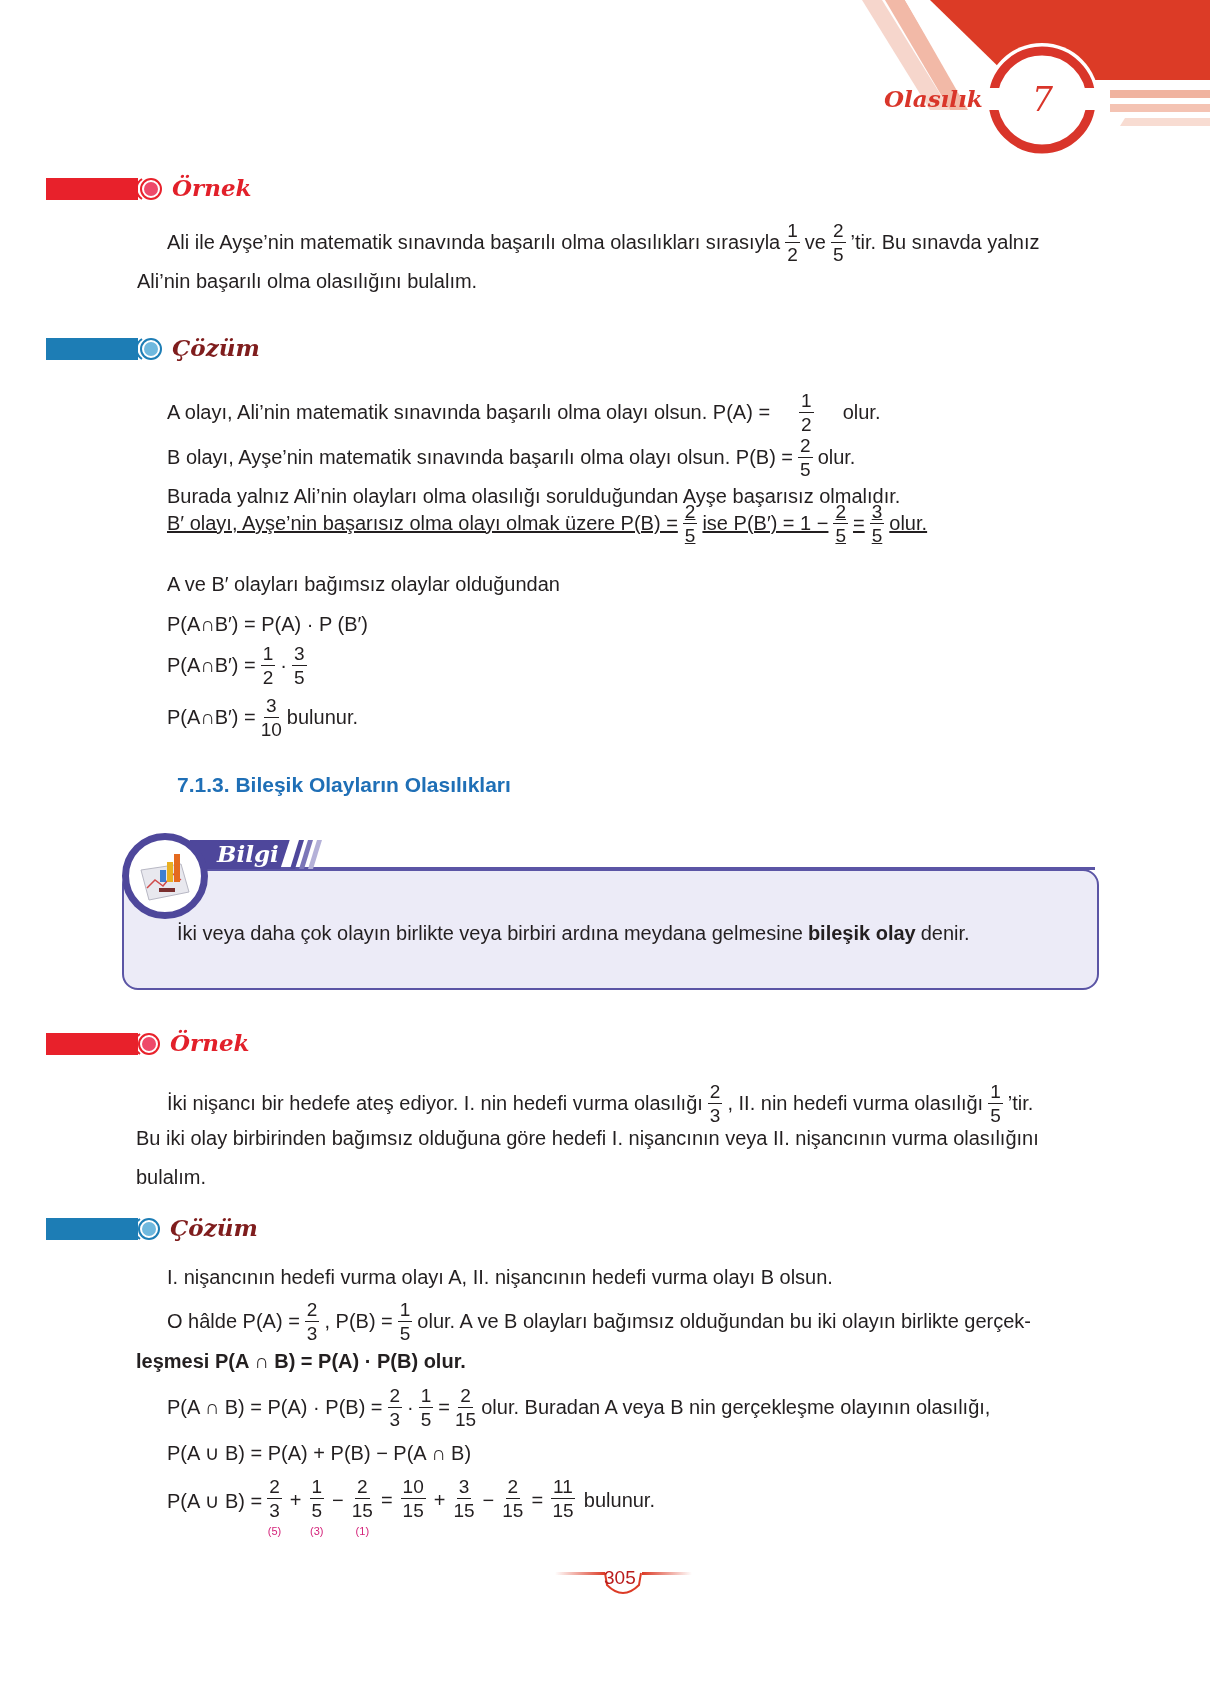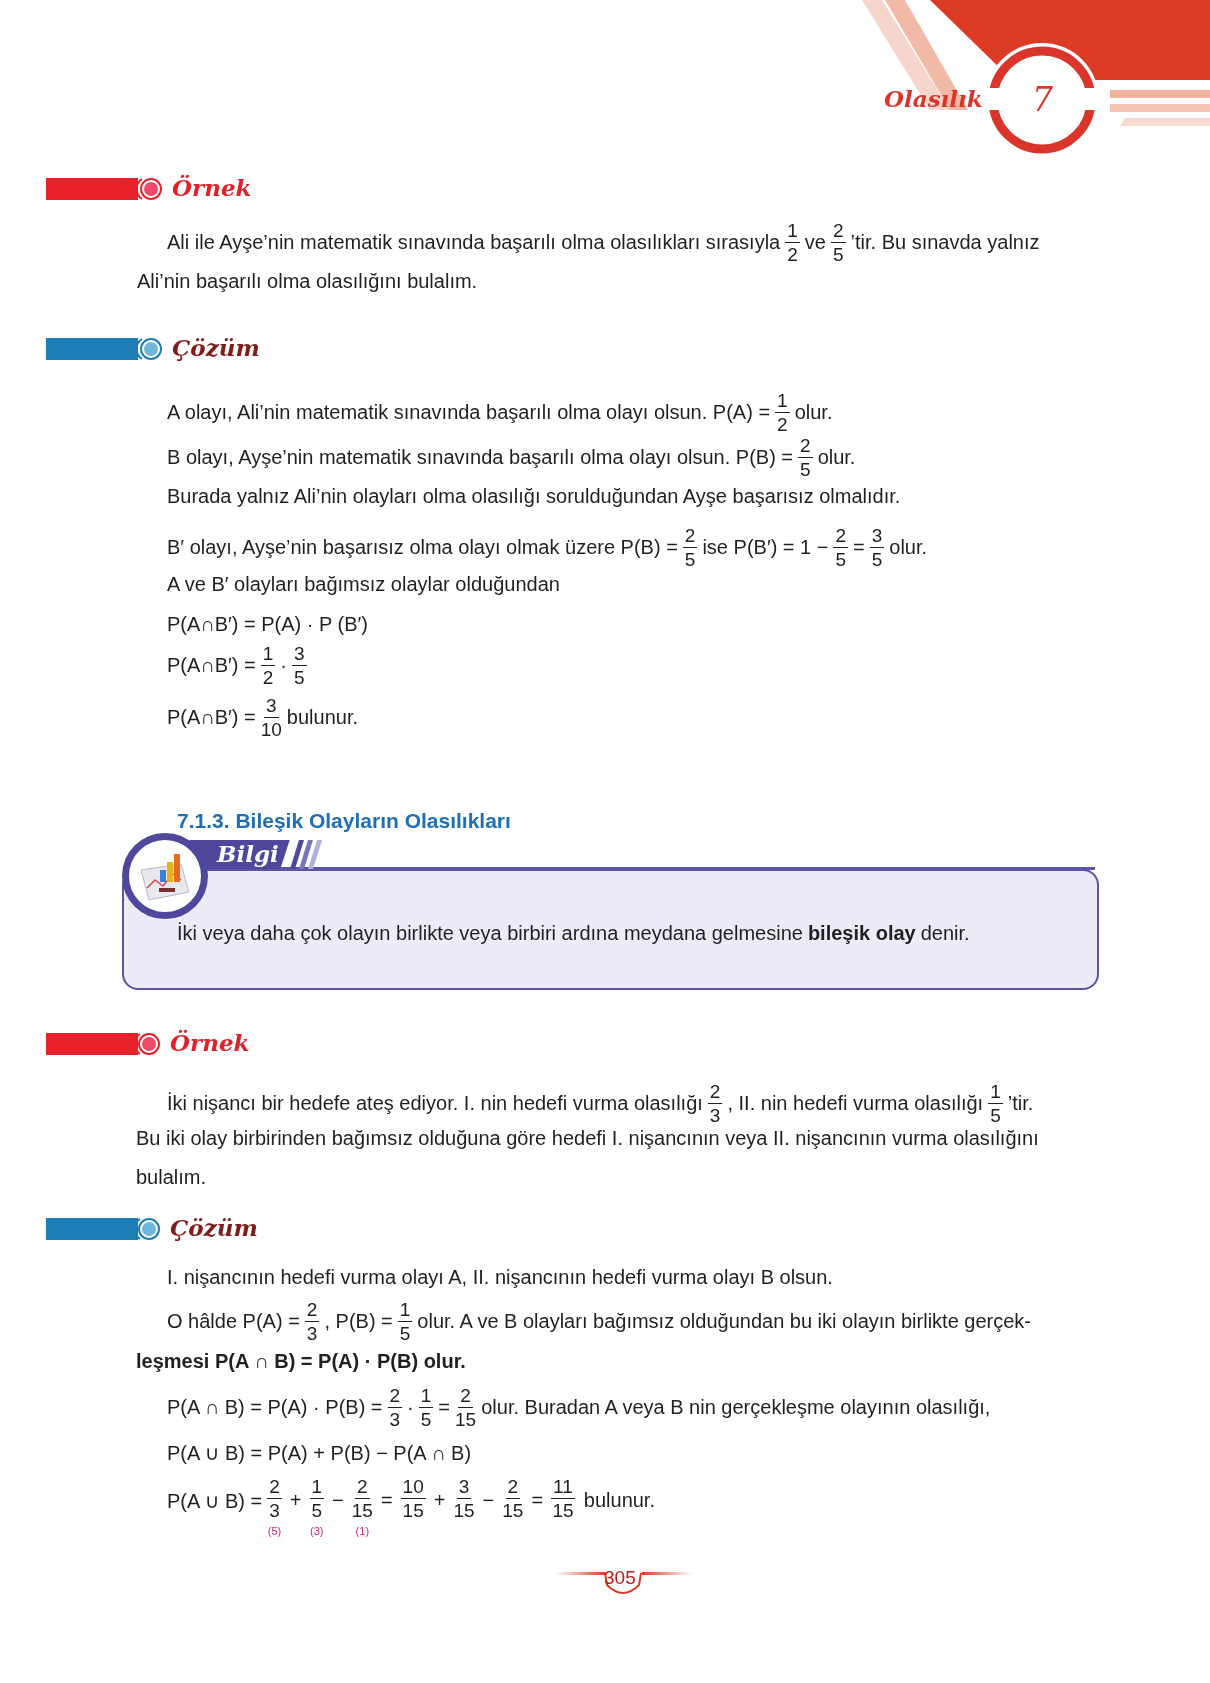--- a/index.html
+++ b/index.html
@@ -12,21 +12,21 @@
   .frac .hint{font-size:11px;color:#d4237a;margin-top:6px;}
   .sp{display:inline-block;width:5px;}
   
   .sec-bar{position:absolute;height:22px;}
   .sec-ico{position:absolute;width:26px;height:26px;}
   .sec-title{position:absolute;font-family:"DejaVu Serif",serif;font-style:italic;font-weight:bold;font-size:23px;}
   .ornek .sec-bar{background:#e8212b;}
   .ornek .sec-title{color:#e2202a;}
   .cozum .sec-bar{background:#1d7db5;}
   .cozum .sec-title{color:#7f1d1d;}
-  .heading{position:absolute;font-size:21px;font-weight:bold;color:#1f6fb6;margin-top:36px;}
+  .heading{position:absolute;font-size:21px;font-weight:bold;color:#1f6fb6;}
   .bilgi-box{position:absolute;left:122px;top:869px;width:973px;height:117px;border:2.5px solid #5b55a5;border-radius:16px;background:#ecebf7;}
   .bilgi-tab{position:absolute;left:185px;top:840px;width:100px;height:29px;background:#4e479b;transform:skewX(-18deg);}
   .bilgi-title{position:absolute;left:217px;top:840px;font-family:"DejaVu Serif",serif;font-style:italic;font-weight:bold;font-size:23px;color:#fff;}
   .bilgi-circle{position:absolute;left:122px;top:833px;width:72px;height:72px;border-radius:50%;background:#fff;border:7px solid #4e479b;}
   .bilgi-rule{position:absolute;left:185px;top:867px;width:910px;height:3px;background:#5b55a5;}
   b{font-weight:bold;}
 </style>
 </head>
 <body>
 
@@ -73,38 +73,38 @@
 <div class="cozum">
   <div class="sec-bar" style="left:46px;top:338px;width:92px;"></div>
   <svg class="sec-ico" style="left:136px;top:336px" viewBox="0 0 26 26">
     <path d="M6 3 A12 12 0 0 0 6 23" stroke="#1d7db5" stroke-width="2" fill="none"></path>
     <circle cx="15" cy="13" r="10" fill="none" stroke="#1d7db5" stroke-width="2"></circle>
     <circle cx="15" cy="13" r="7" fill="#6fb8de"></circle>
   </svg>
   <div class="sec-title" style="left:172px;top:334px">Çözüm</div>
 </div>
 
-<div class="line" style="left:167px;top:391px;">
+<div class="line" style="left:167px;top:391px;gap:24px;">
   <span>A olayı, Ali’nin matematik sınavında başarılı olma olayı olsun. P(A) =</span>
   <span class="frac">
       <span class="n">1</span>
       <span class="d">2</span>
     </span>
   <span>olur.</span>
 </div>
 <div class="line" style="left:167px;top:436px;">
   <span>B olayı, Ayşe’nin matematik sınavında başarılı olma olayı olsun. P(B) =</span>
   <span class="frac">
       <span class="n">2</span>
       <span class="d">5</span>
     </span>
   <span>olur.</span>
 </div>
 <div class="line" style="left:167px;top:485px;">Burada yalnız Ali’nin olayları olma olasılığı sorulduğundan Ayşe başarısız olmalıdır.</div>
-<div class="line" style="left:167px;top:526px;">
+<div class="line" style="left:167px;top:502px;text-decoration:underline;">
   <span>B′ olayı, Ayşe’nin başarısız olma olayı olmak üzere P(B) =</span>
   <span class="frac">
       <span class="n">2</span>
       <span class="d">5</span>
     </span>
   <span>ise P(B′) = 1 −</span>
   <span class="frac">
       <span class="n">2</span>
       <span class="d">5</span>
     </span>

